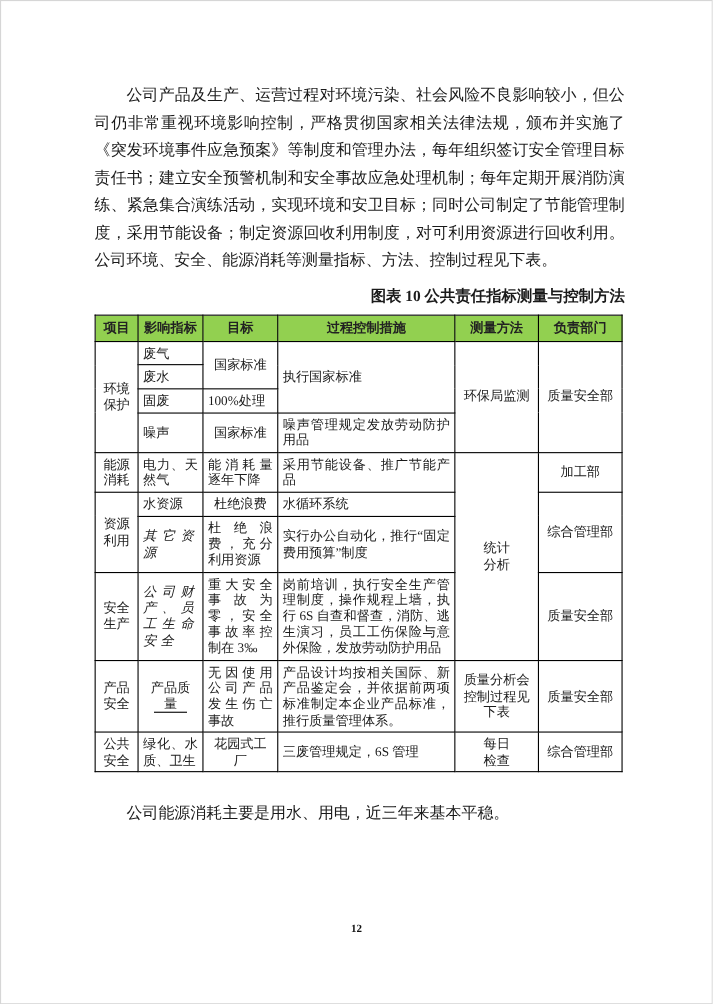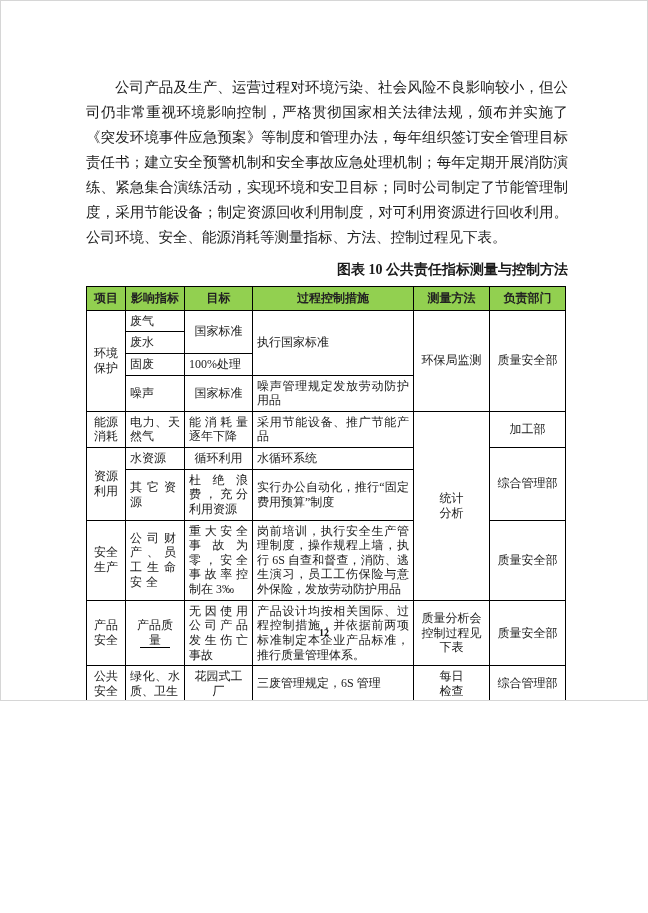--- a/index.html
+++ b/index.html
@@ -1,18 +1,18 @@
 <!DOCTYPE html>
 <html lang="zh" style="--header-bg: #92D050; --heading-color: #2E5E2E;"><head>
 <meta charset="utf-8">
 <style>
   html,body{margin:0;padding:0;background:#fff;}
   .page{
     position:relative;
-    width:648px;height:701px;
+    width:648px;height:913px;
     background:#fff;
     border:1px solid #d6d6d6;
     box-sizing:border-box;
     font-family:"Liberation Serif","DejaVu Serif",serif;
     color:#1a1a1a;
     overflow:hidden;
   }
   .content{position:absolute;left:85px;top:74px;width:482px;}
   .para{
     font-size:14.5px;line-height:25px;
@@ -35,21 +35,21 @@
     box-sizing:border-box;
   }
   table.ctrl th{
     background:var(--header-bg,#92D050);
     font-weight:bold;text-align:center;color:#222;
     padding:4px 2px;
   }
   .tc{text-align:center;}
   .tl{text-align:justify;text-justify:inter-ideograph;}
   .pre{white-space:pre-line;}
-  .dist{letter-spacing:4px;text-align:justify;}
+  .dist{letter-spacing:4px;text-align:justify;font-style:italic;}
   .u{border-bottom:1.5px solid #000;padding:0 9px;}
   .sec{margin-top:26px;}
   .h2,.h3{
     font-size:14.5px;font-weight:bold;
     color:var(--heading-color,#2E5E2E);
     margin:0 0 0 14px;line-height:27px;
   }
   .h3{margin-top:2px;}
   .sec-para{
     font-size:14.5px;line-height:25px;text-indent:2em;margin:6px 0 0 0;
@@ -114,21 +114,21 @@
           <td class="tl">电力、天然气</td>
           <td class="tl">能消耗量逐年下降</td>
           <td class="tl">采用节能设备、推广节能产品</td>
           <td class="tc pre" rowspan="4">统计
 分析</td>
           <td class="tc">加工部</td>
         </tr>
         <tr>
           <td class="tc" rowspan="2">资源利用</td>
           <td class="tl">水资源</td>
-          <td class="tc">循环利用</td>
+          <td class="tc">杜绝浪费</td>
           <td class="tl">水循环系统</td>
           <td class="tc" rowspan="2">综合管理部</td>
         </tr>
         <tr>
           <td class="tl dist">其它资源</td>
           <td class="tl">杜绝浪费，充分利用资源</td>
           <td class="tl">实行办公自动化，推行“固定费用预算”制度</td>
         </tr>
         <tr>
           <td class="tc">安全生产</td>
@@ -137,21 +137,21 @@
           <td class="tl">岗前培训，执行安全生产管理制度，操作规程上墙，执行 6S 自查和督查，消防、逃生演习，员工工伤保险与意外保险，发放劳动防护用品</td>
           <td class="tc">质量安全部</td>
         </tr>
         <tr>
           <td class="tc">产品安全</td>
           <td class="tc">
             <span>产品质</span><br>
             <span class="u">量</span>
           </td>
           <td class="tl">无因使用公司产品发生伤亡事故</td>
-          <td class="tl">产品设计均按相关国际、过程控制措施，并依据前两项标准制定本企业产品标准，推行质量管理体系。</td>
+          <td class="tl">产品设计均按相关国际、新产品鉴定会，并依据前两项标准制定本企业产品标准，推行质量管理体系。</td>
           <td class="tc pre">质量分析会
 控制过程见下表</td>
           <td class="tc">质量安全部</td>
         </tr>
         <tr>
           <td class="tc">公共安全</td>
           <td class="tl">绿化、水质、卫生</td>
           <td class="tc">花园式工厂</td>
           <td class="tl">三废管理规定，6S 管理</td>
           <td class="tc pre">每日

